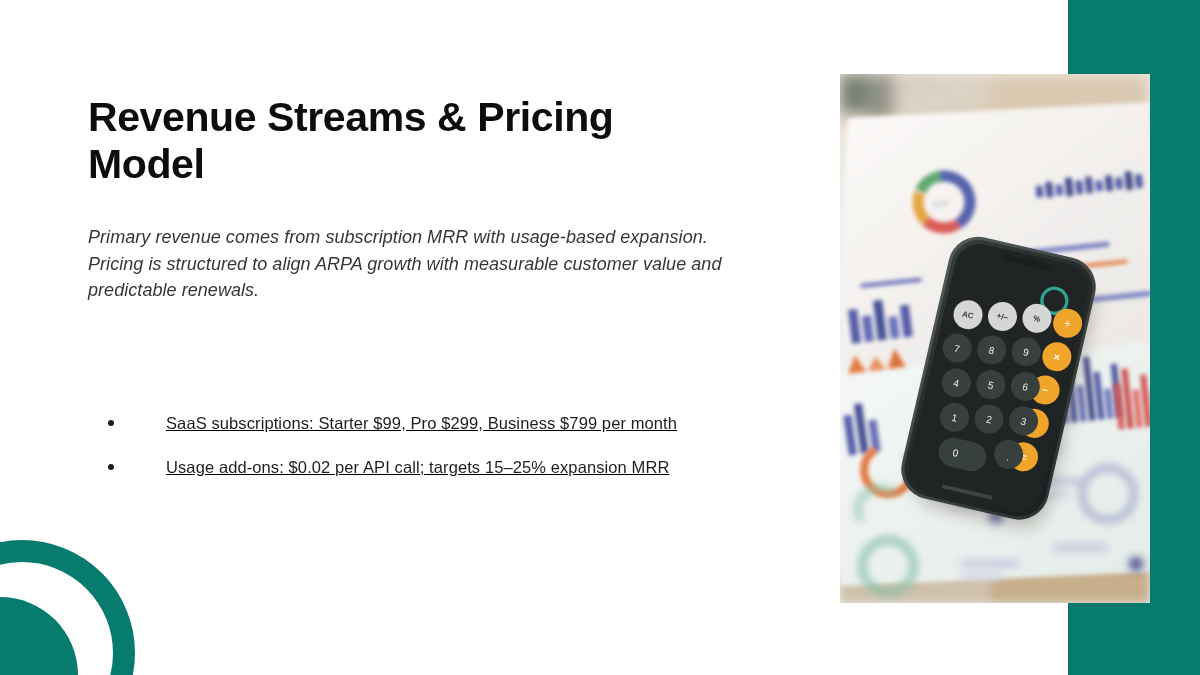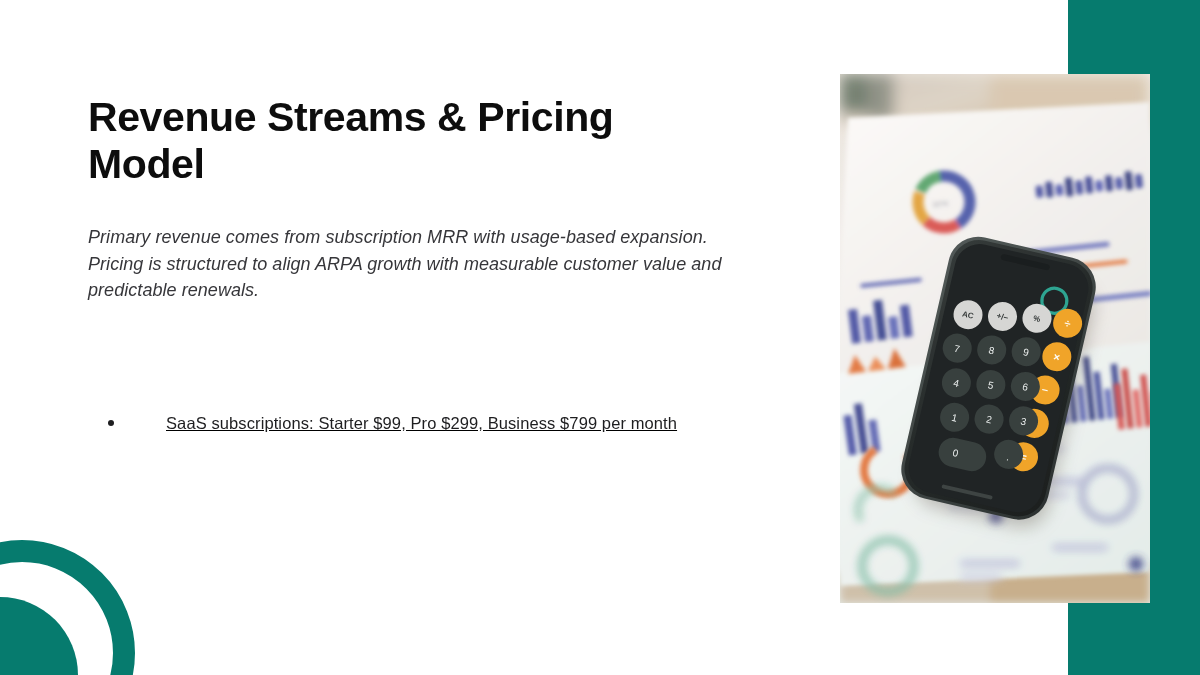--- a/index.html
+++ b/index.html
@@ -146,20 +146,24 @@
 
   <div class="text-col">
     <h1 class="slide-title">Revenue Streams &amp; Pricing
 Model</h1>
     <p class="slide-subtitle">Primary revenue comes from subscription MRR with usage-based expansion. Pricing is structured to align ARPA growth with measurable customer value and predictable renewals.</p>
 
     <ul class="bullet-list">
       <li class="bullet-item">
         <span class="bullet-dot"></span>
         <span>SaaS subscriptions: Starter $99, Pro $299, Business $799 per month</span>
+      </li>
+      <li class="bullet-item">
+        <span class="bullet-dot"></span>
+        <span>Usage add-ons: $0.02 per API call; targets 15–25% expansion MRR</span>
       </li>
     </ul>
   </div>
 
   <div class="photo">
     <svg width="310" height="529" viewBox="0 0 310 529" xmlns="http://www.w3.org/2000/svg">
       <defs>
         <linearGradient id="bgPaper" x1="0" y1="0" x2="0.35" y2="1">
           <stop offset="0" stop-color="#e9e2da"></stop>
           <stop offset="0.28" stop-color="#f2eeea"></stop>

